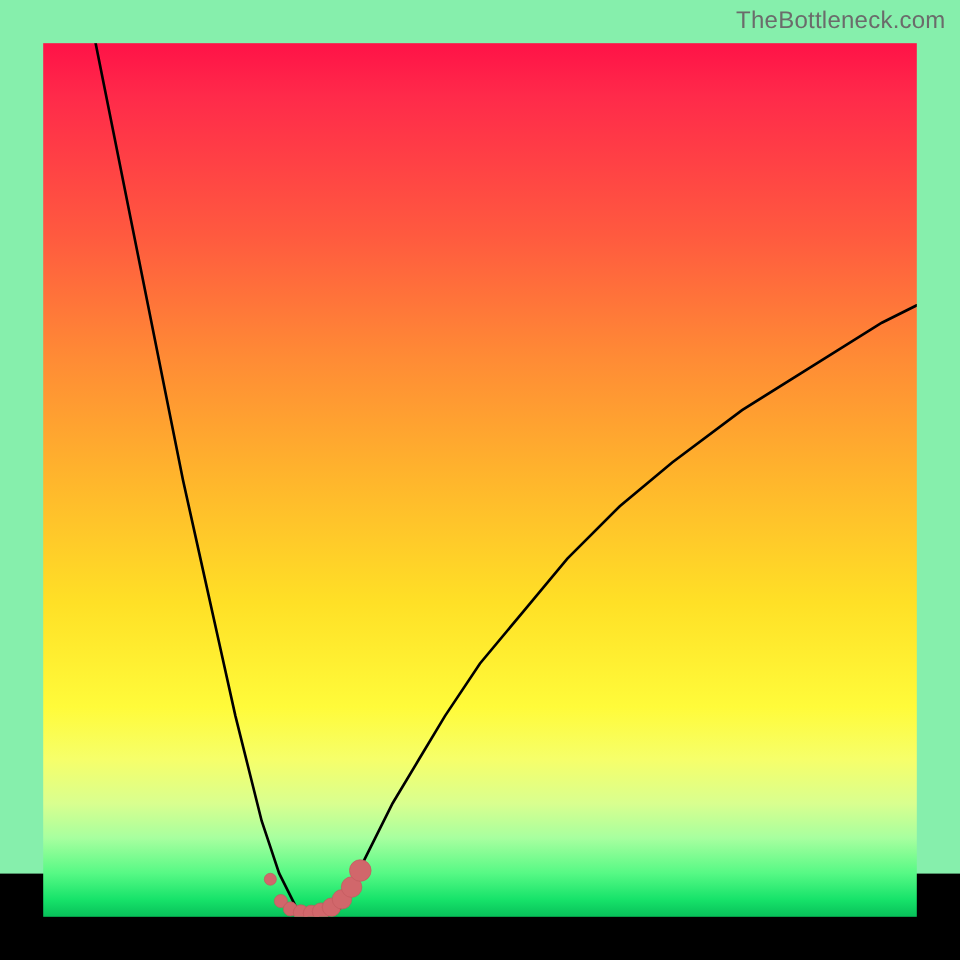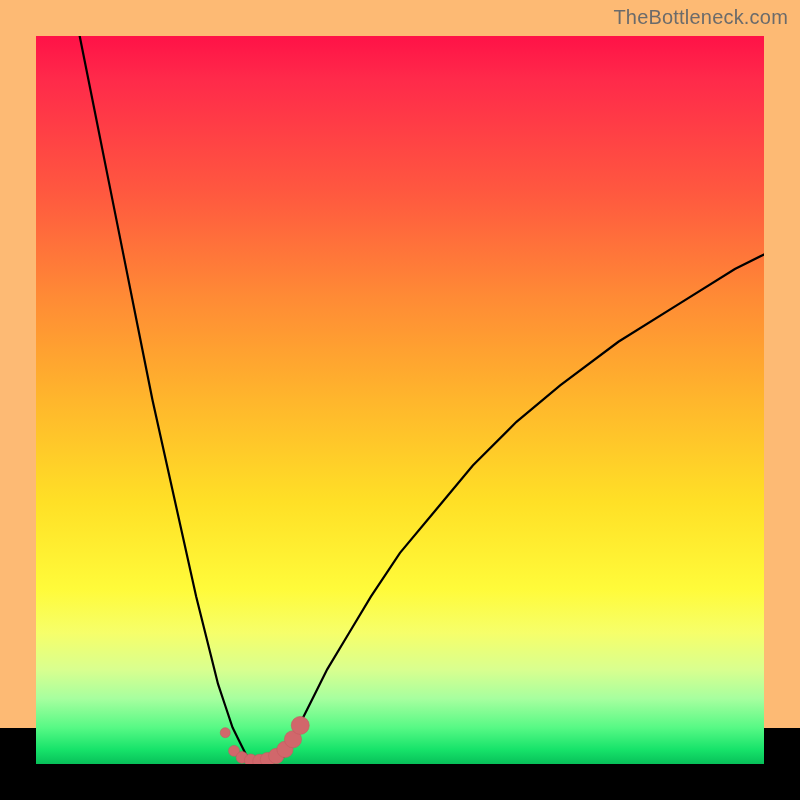--- a/index.html
+++ b/index.html
@@ -10,21 +10,21 @@
     background: #000;
     overflow: hidden;
     font-family: Arial, Helvetica, sans-serif;
   }
   .frame {
     position: absolute;
     left: 0;
     top: 0;
     width: 800px;
     height: 728px;
-    background: #fdba74;
+    background: #86efac;
     text-align: right;
   }
   .plot {
     position: absolute;
     left: 36px;
     top: 36px;
     width: 728px;
     height: 728px;
     
     background: linear-gradient(

